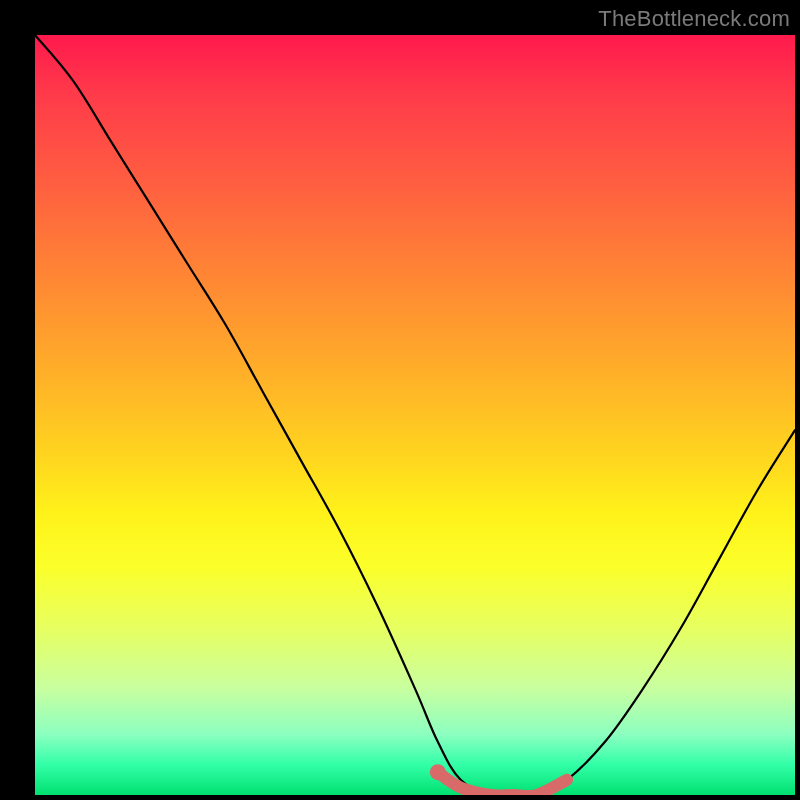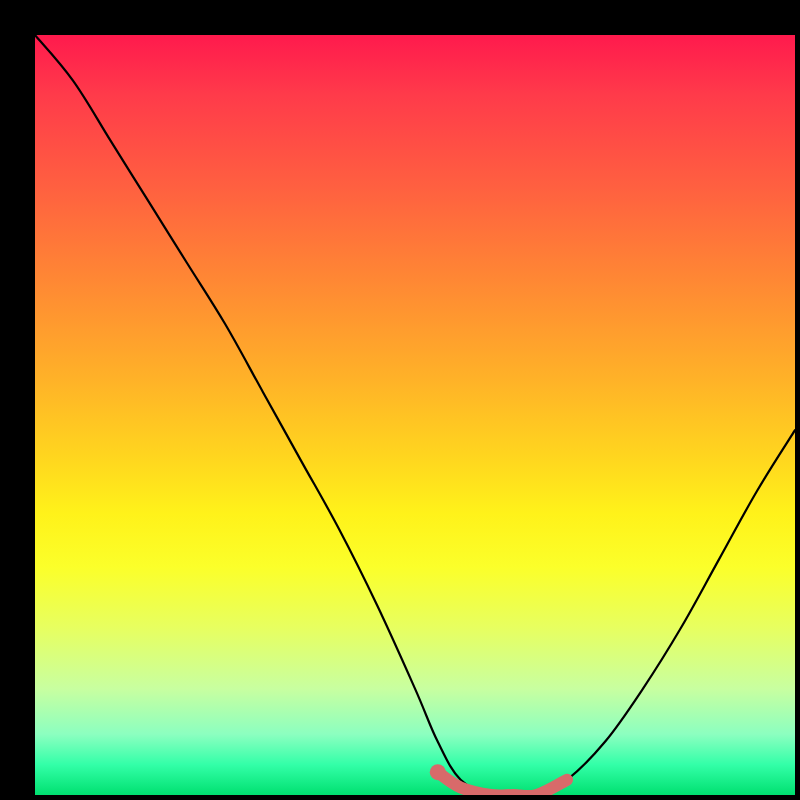--- a/index.html
+++ b/index.html
@@ -55,20 +55,21 @@
     left: 0;
     top: 0;
     width: 760px;
     height: 760px;
   }
 </style>
 </head>
 <body>
 
 <div class="frame">
+  <div class="watermark">TheBottleneck.com</div>
 
   <div class="plot">
     <svg class="curve" viewBox="0 0 760 760" preserveAspectRatio="none">
       <path id="curve-path" fill="none" stroke="#000000" stroke-width="2.2" stroke-linecap="round" stroke-linejoin="round" d="M 0 0 C 6.84 8.208000000000004, 24.32 26.44800000000003, 38 45.60000000000002 C 51.68 64.75200000000001, 62.32 84.512, 76 106.39999999999998 C 89.68 128.28799999999995, 100.32 145.31199999999993, 114 167.19999999999993 C 127.68 189.08799999999994, 138.32 206.112, 152 228 C 165.68 249.888, 176.32 265.54400000000004, 190 288.8 C 203.68 312.056, 214.32 332.57599999999996, 228 357.2 C 241.68 381.824, 252.32 400.976, 266 425.6 C 279.68 450.22400000000005, 290.32 468.008, 304 494 C 317.68 519.992, 328.32 541.272, 342 570 C 355.68 598.728, 369.056 628.976, 380 653.6 C 390.944 678.224, 394.592 690.384, 402.8 706.8 C 411.00800000000004 723.2159999999999, 416.024 735.2239999999999, 425.6 744.8 C 435.17600000000004 754.376, 446.424 757.264, 456 760 C 465.576 762.736, 470.592 760, 478.8 760 C 487.00800000000004 760, 492.024 762.736, 501.6 760 C 511.17600000000004 757.264, 519.688 754.376, 532 744.8 C 544.312 735.2239999999999, 556.32 723.2159999999999, 570 706.8 C 583.68 690.384, 594.32 674.12, 608 653.6 C 621.68 633.08, 632.32 616.0559999999999, 646 592.8 C 659.68 569.544, 670.32 549.024, 684 524.4 C 697.68 499.776, 708.32 479.256, 722 456 C 735.68 432.744, 753.16 406.144, 760 395.2"></path>
       <path id="sweet-path" fill="none" stroke="#d86a6a" stroke-width="12" stroke-linecap="round" stroke-linejoin="round" d="M 402.8 737.2 C 406.904 739.936, 416.024 748.2959999999999, 425.6 752.4 C 435.17600000000004 756.504, 446.424 758.632, 456 760 C 465.576 761.368, 470.592 760, 478.8 760 C 487.00800000000004 760, 492.024 762.736, 501.6 760 C 511.17600000000004 757.264, 526.528 747.536, 532 744.8"></path>
       <circle id="sweet-dot" r="8" fill="#d86a6a" cx="402.8" cy="737.2"></circle>
     </svg>
   </div>
 </div>
 

